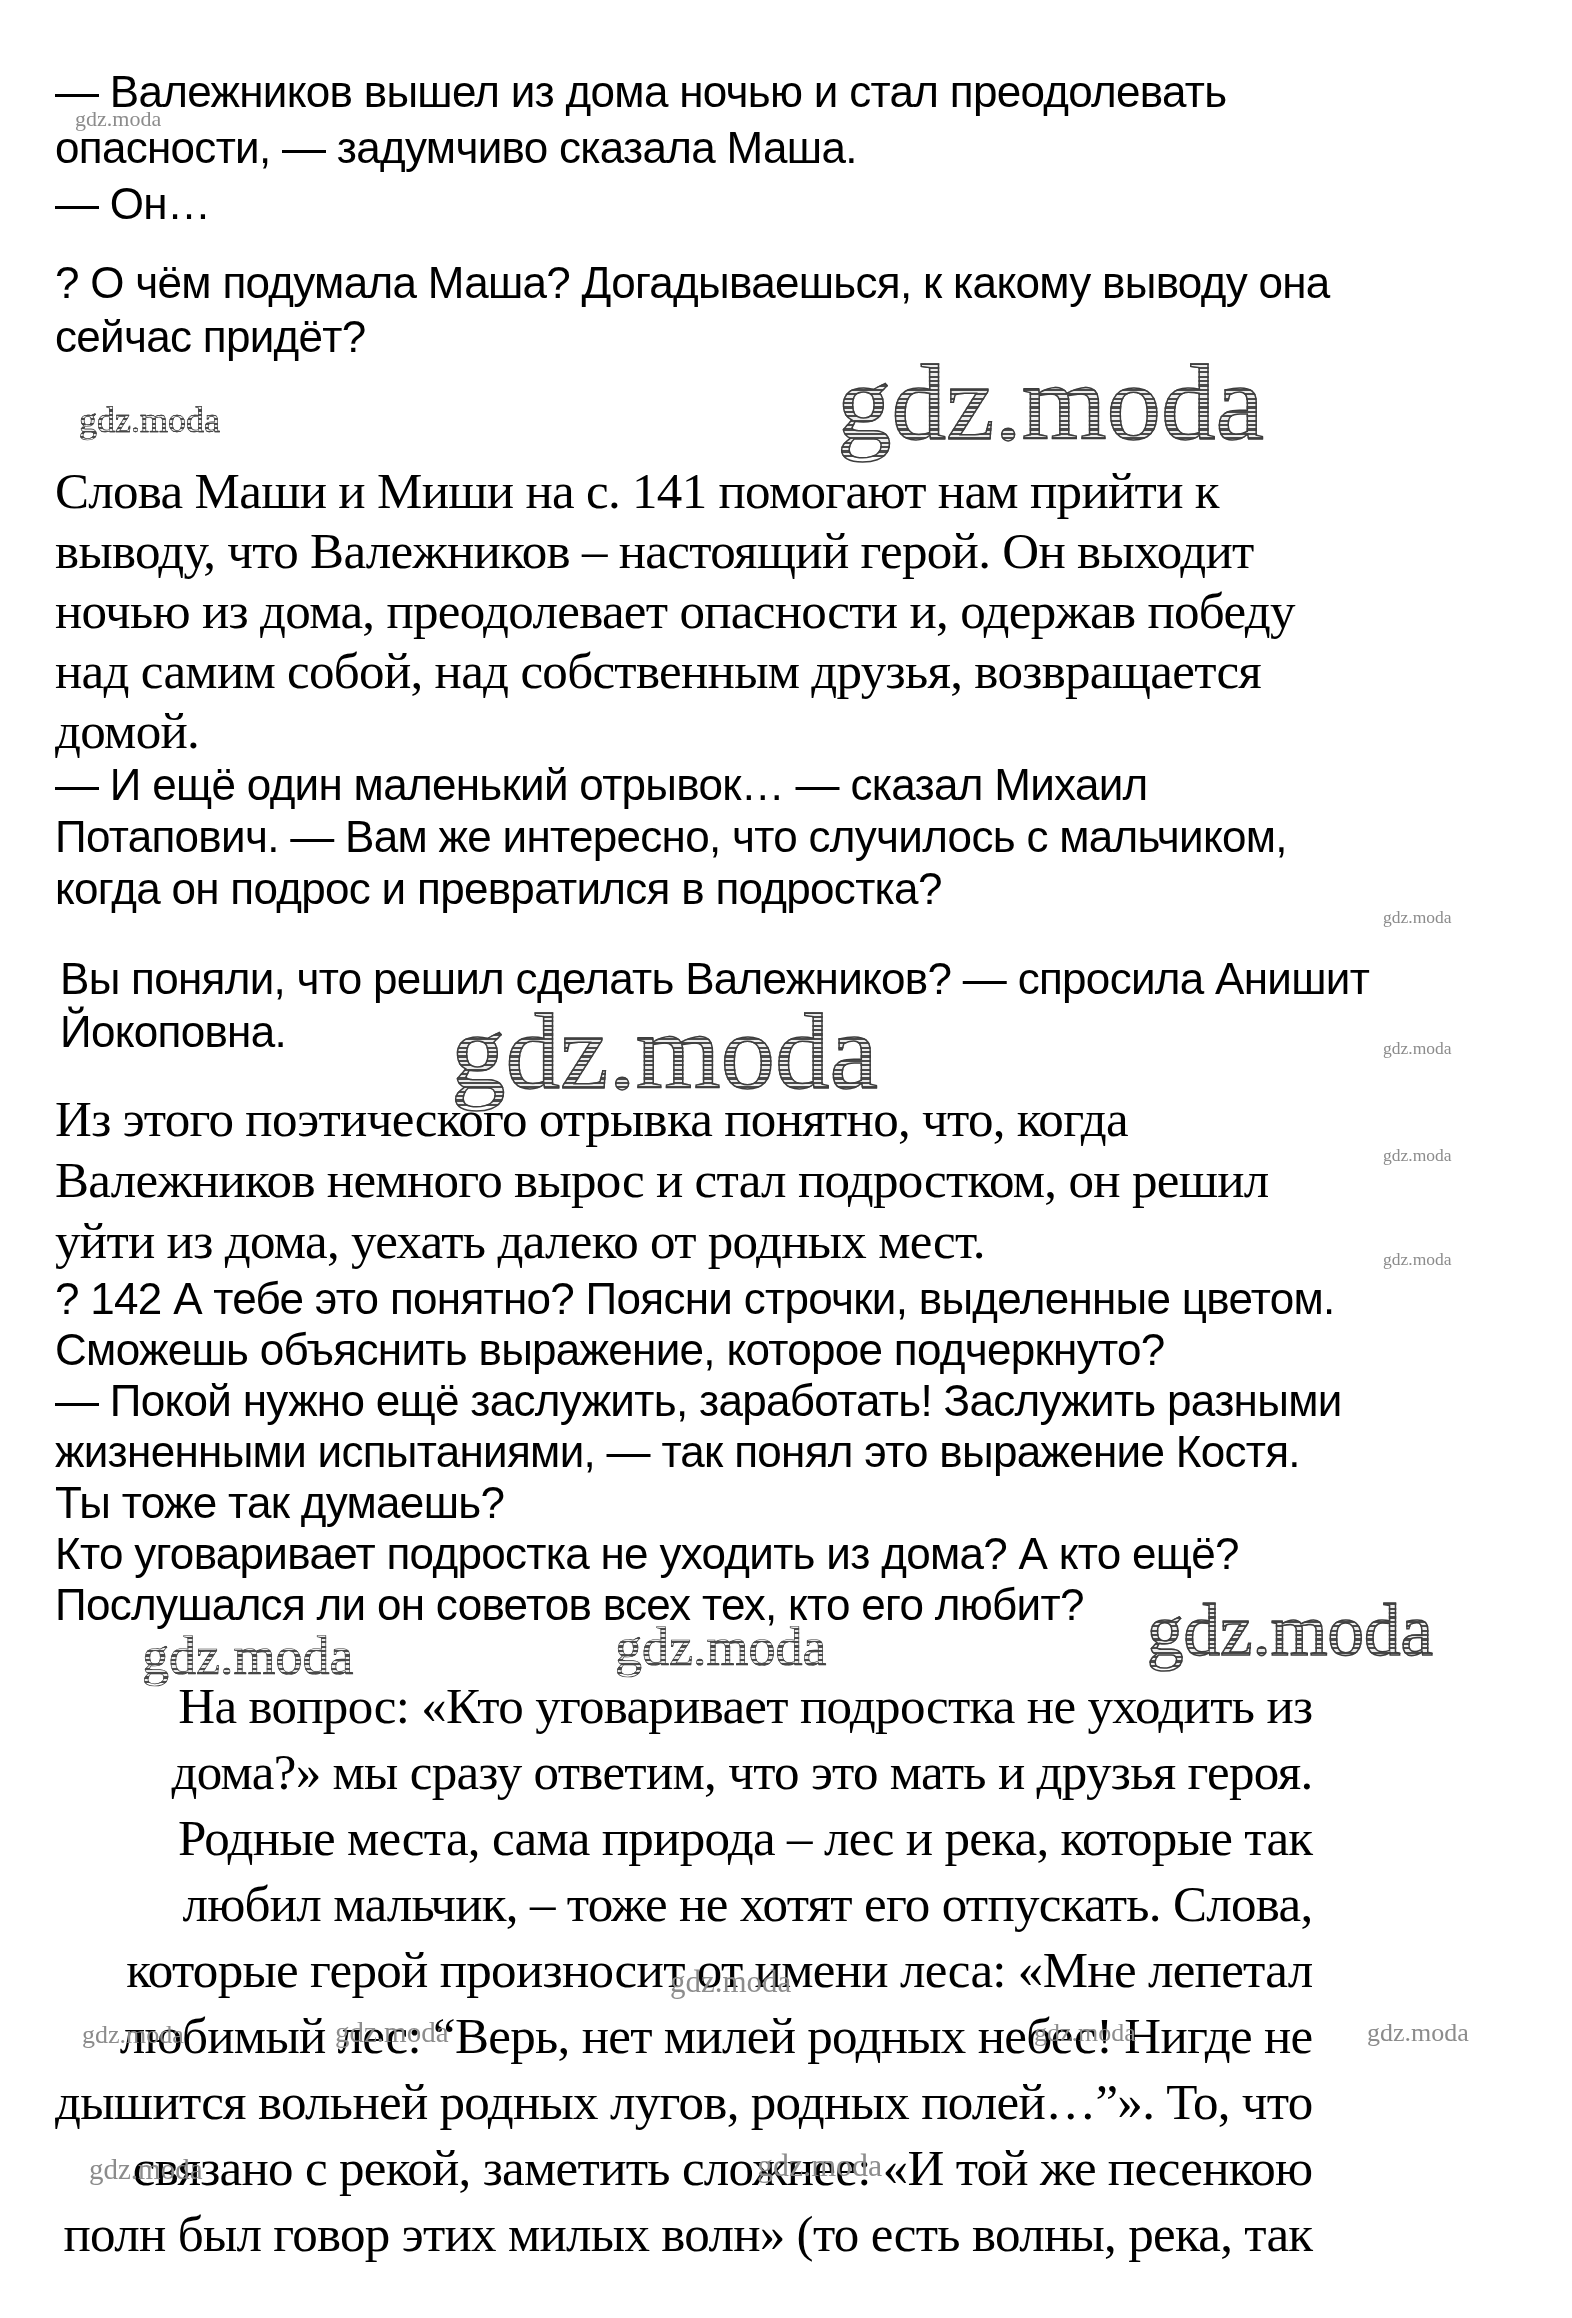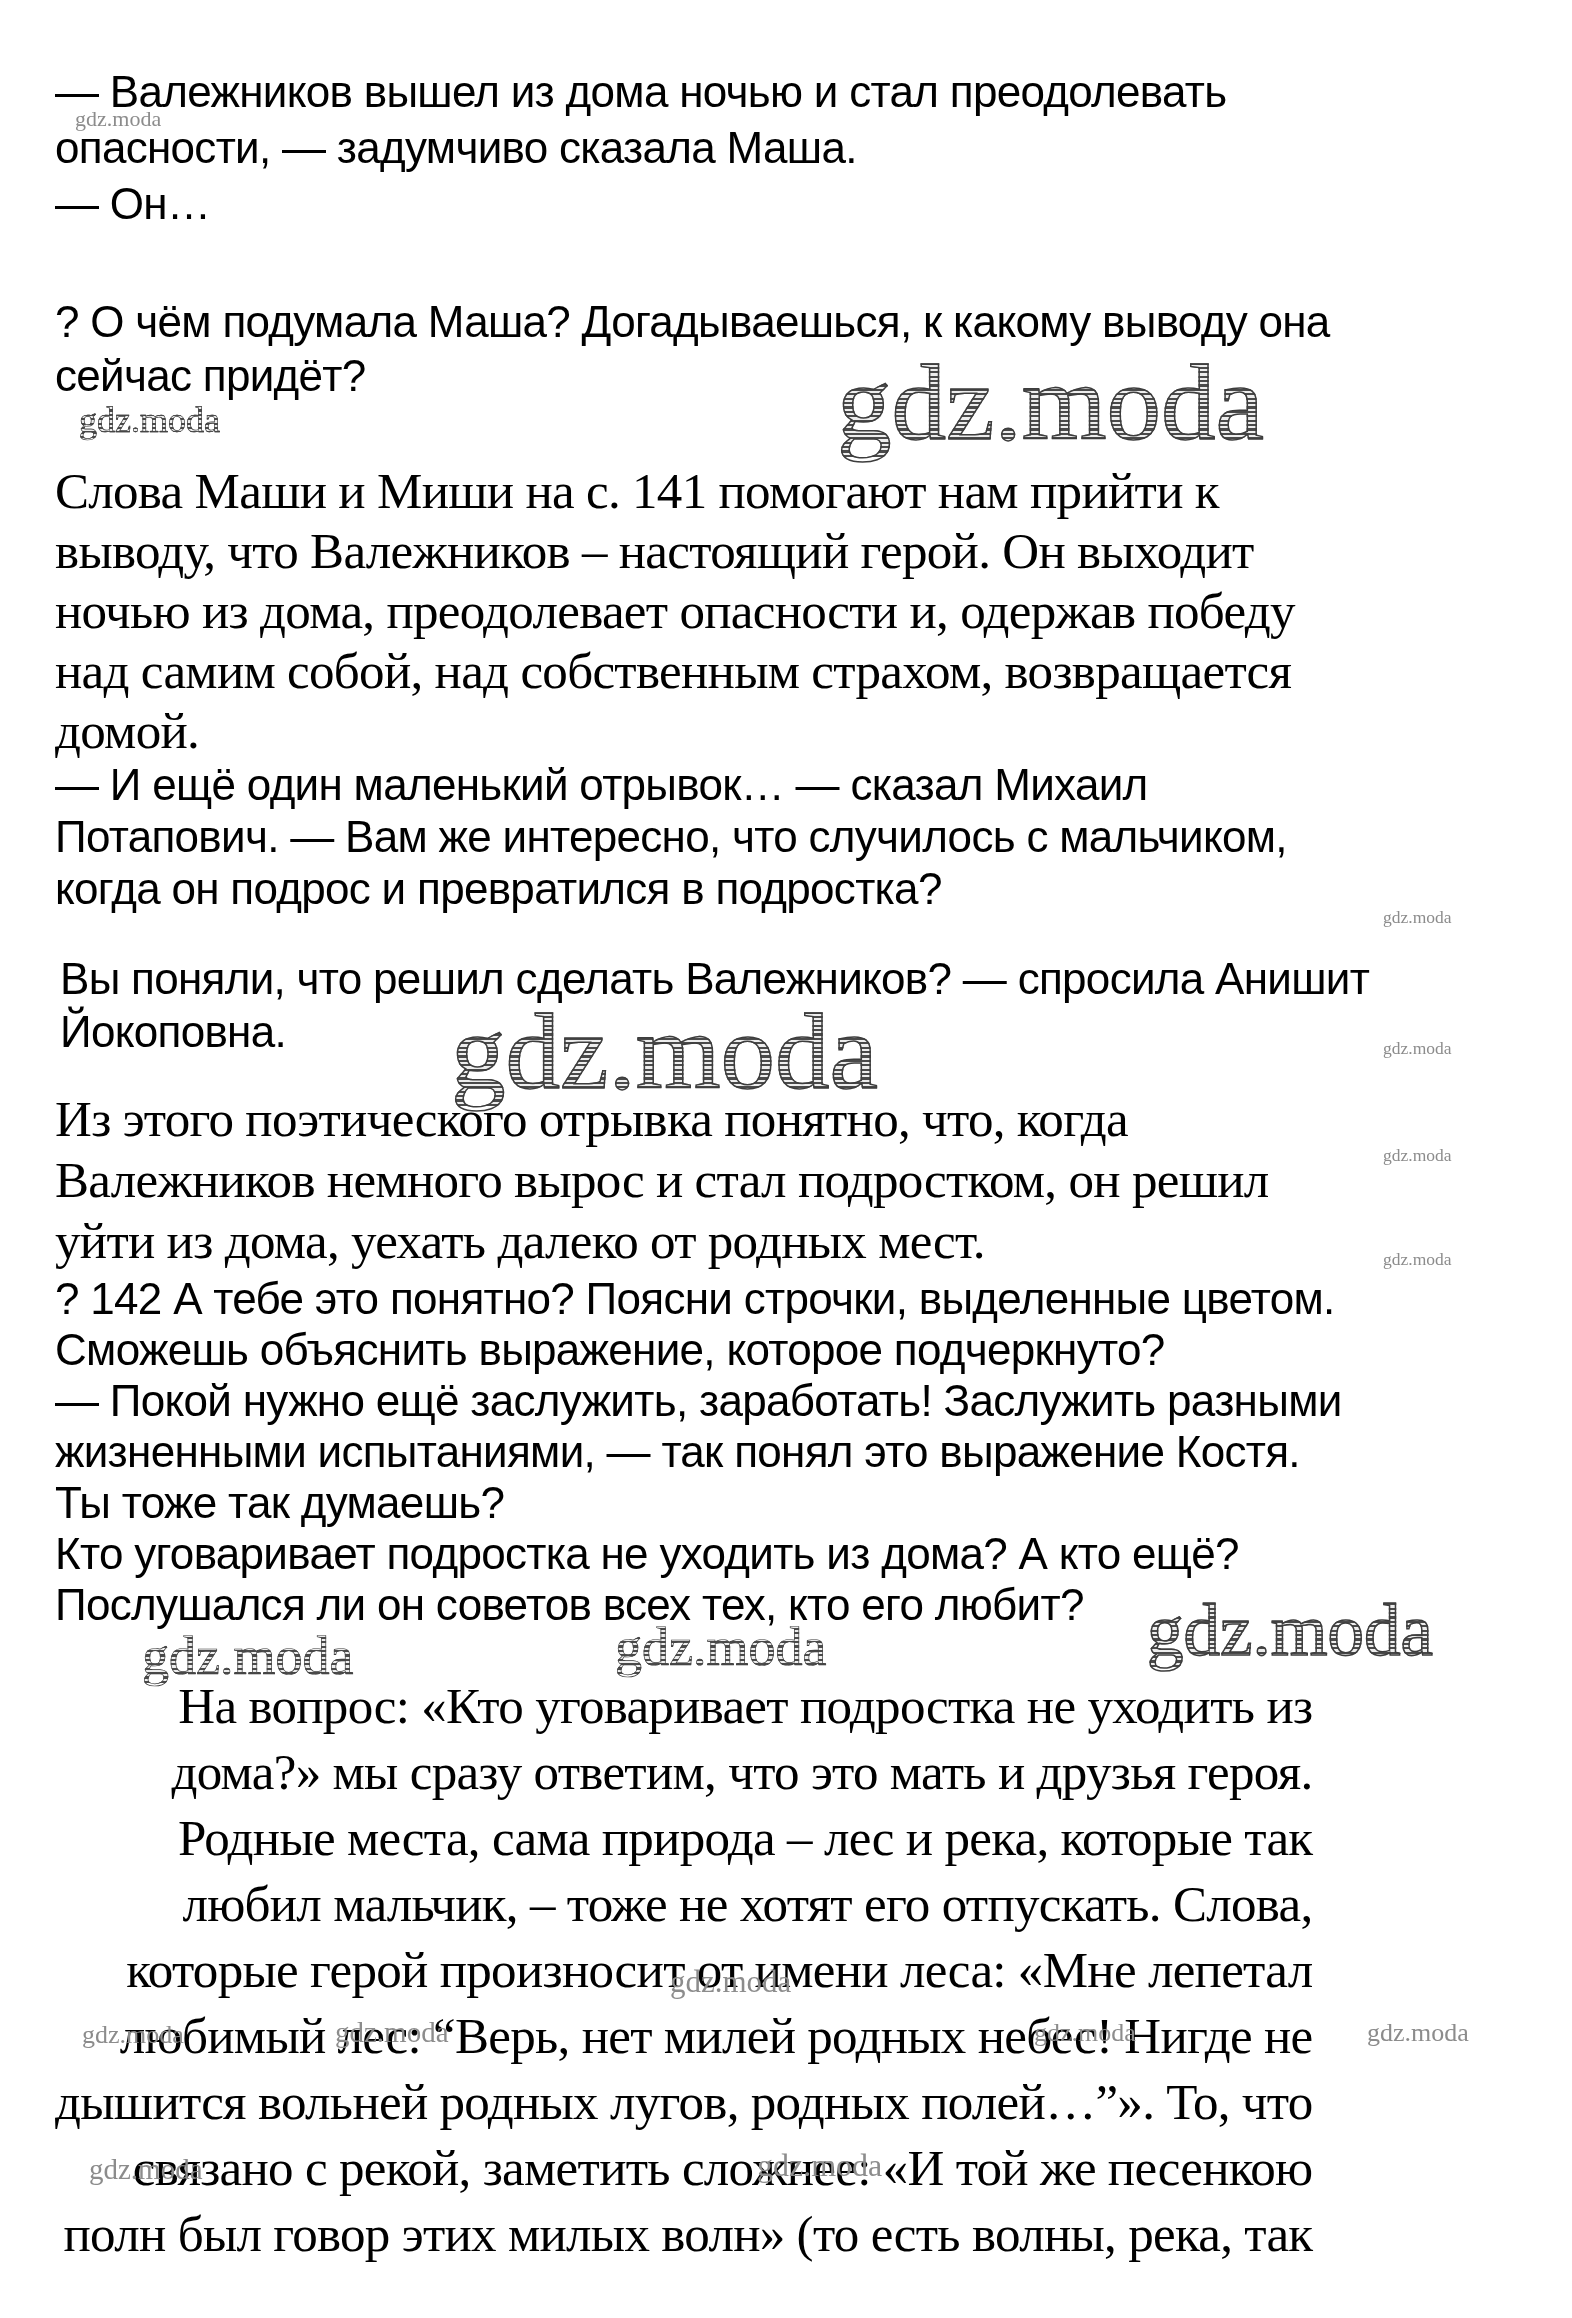--- a/index.html
+++ b/index.html
@@ -18,29 +18,29 @@
 </style>
 </head>
 <body>
 
 <div id="doc-page" style="width: 1572px; height: 2319px; background: rgb(255, 255, 255);">
     <div class="block sans" style="left: 55px; top: 64px;">
       <div class="line" style="line-height: 56px; height: 56px;">— Валежников вышел из дома ночью и стал преодолевать</div>
       <div class="line" style="line-height: 56px; height: 56px;">опасности, — задумчиво сказала Маша.</div>
       <div class="line" style="line-height: 56px; height: 56px;">— Он…</div>
     </div>
-    <div class="block sans" style="left: 55px; top: 256px; margin-top: 39px;">
+    <div class="block sans" style="left: 55px; top: 256px;">
       <div class="line" style="line-height: 54px; height: 54px;">? О чём подумала Маша? Догадываешься, к какому выводу она</div>
       <div class="line" style="line-height: 54px; height: 54px;">сейчас придёт?</div>
     </div>
     <div class="block serif" style="left: 55px; top: 461px;">
       <div class="line" style="line-height: 60px; height: 60px;">Слова Маши и Миши на с. 141 помогают нам прийти к</div>
       <div class="line" style="line-height: 60px; height: 60px;">выводу, что Валежников – настоящий герой. Он выходит</div>
       <div class="line" style="line-height: 60px; height: 60px;">ночью из дома, преодолевает опасности и, одержав победу</div>
-      <div class="line" style="line-height: 60px; height: 60px;">над самим собой, над собственным страхом, возвращается</div>
+      <div class="line" style="line-height: 60px; height: 60px;">над самим собой, над собственным друзья, возвращается</div>
       <div class="line" style="line-height: 60px; height: 60px;">домой.</div>
     </div>
     <div class="block sans" style="left: 55px; top: 759px;">
       <div class="line" style="line-height: 52px; height: 52px;">— И ещё один маленький отрывок… — сказал Михаил</div>
       <div class="line" style="line-height: 52px; height: 52px;">Потапович. — Вам же интересно, что случилось с мальчиком,</div>
       <div class="line" style="line-height: 52px; height: 52px;">когда он подрос и превратился в подростка?</div>
     </div>
     <div class="block sans" style="left: 60px; top: 952px;">
       <div class="line" style="line-height: 53px; height: 53px;">Вы поняли, что решил сделать Валежников? — спросила Анишит</div>
       <div class="line" style="line-height: 53px; height: 53px;">Йокоповна.</div>

